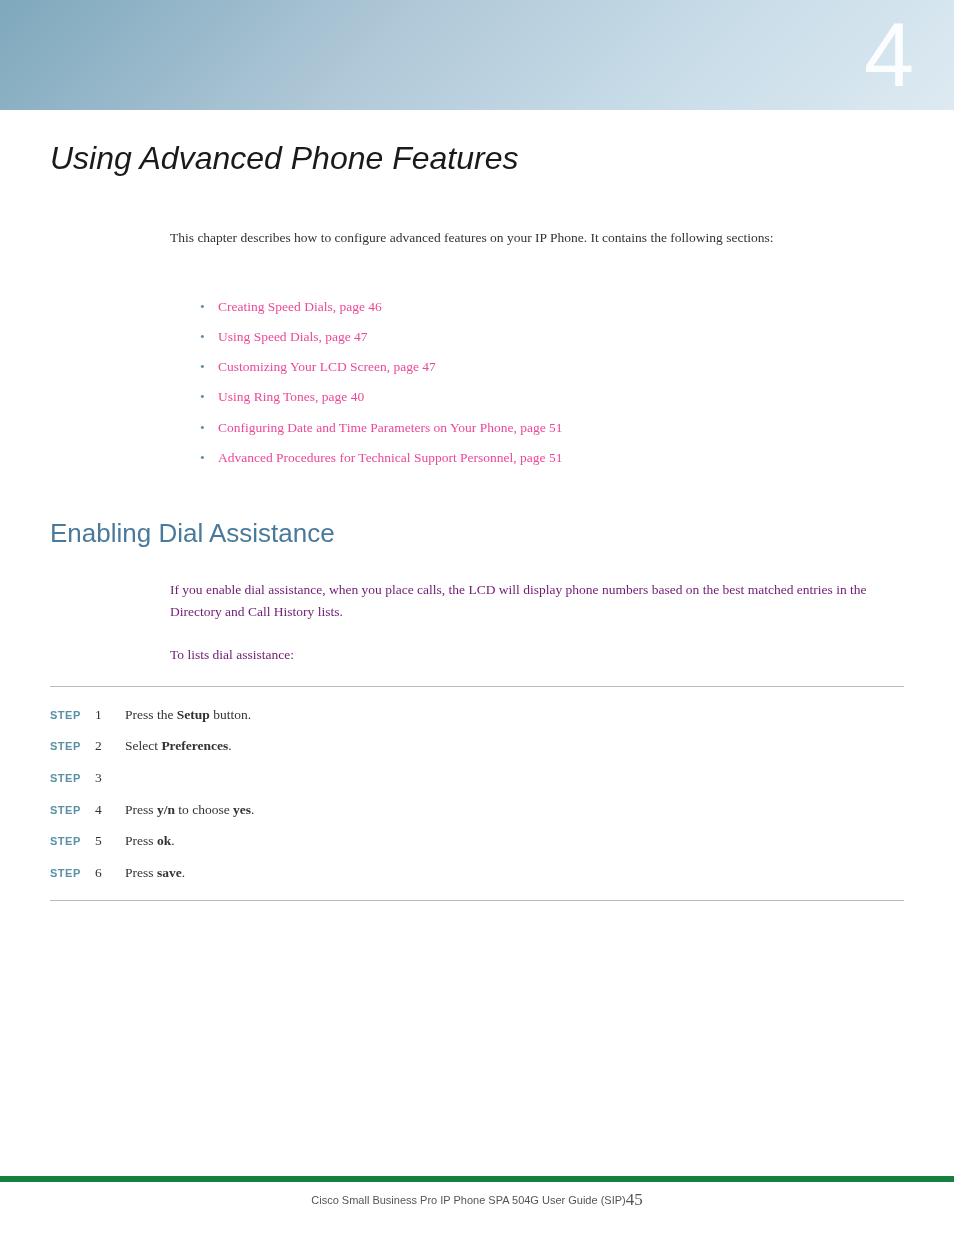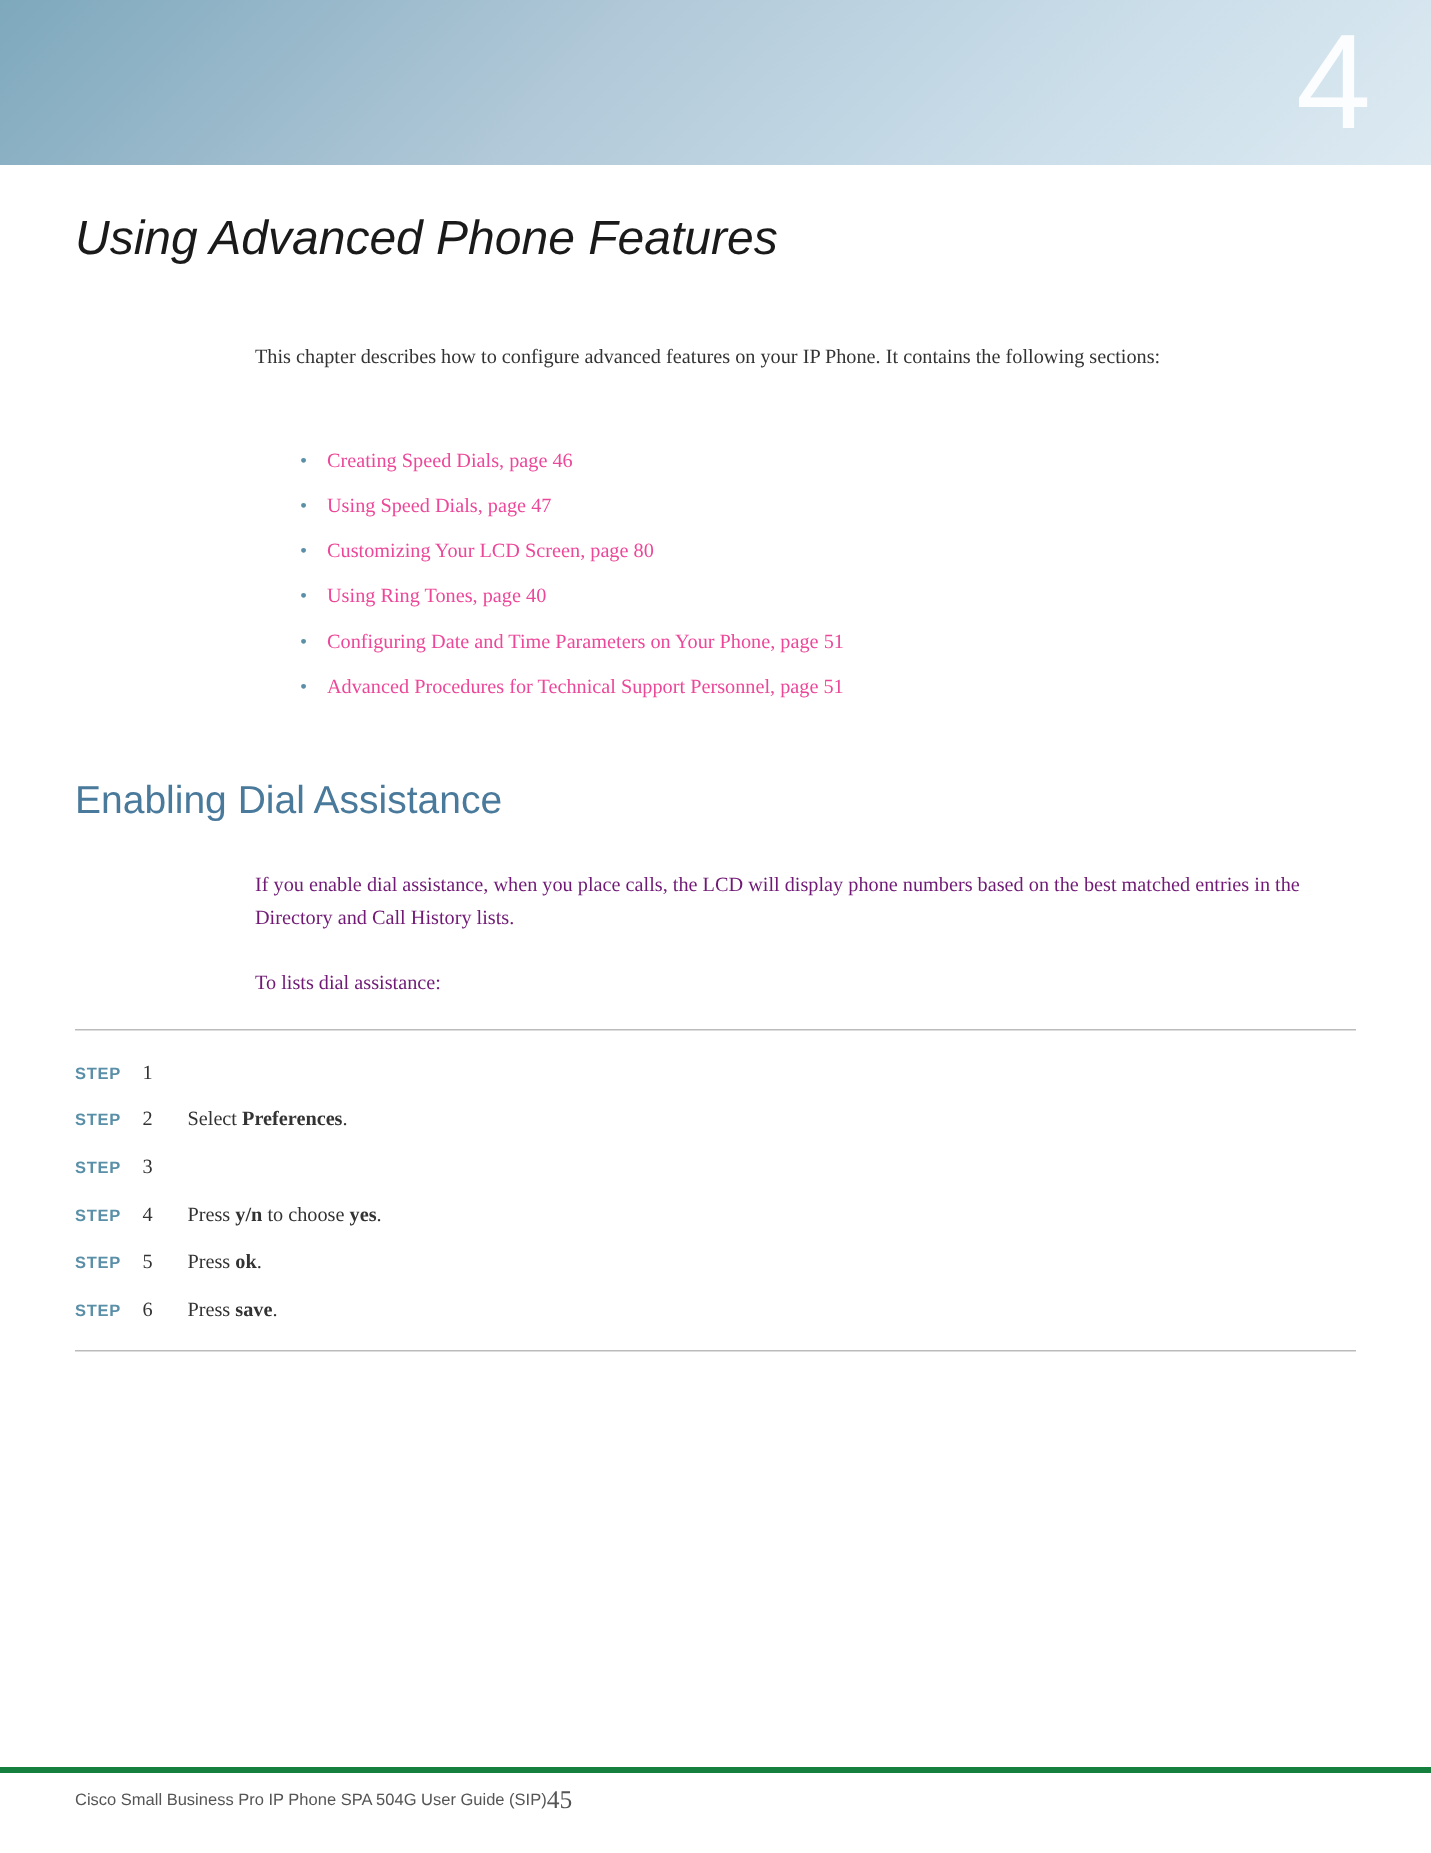--- a/index.html
+++ b/index.html
@@ -163,23 +163,23 @@
       font-weight: bold;
     }
 
     
     .page-footer {
       position: absolute;
       bottom: 25px;
       left: 0;
       right: 0;
       padding: 0 50px;
-      border-top: 4px solid #15803d;
+      border-top: 6px solid #15803d;
       display: flex;
-      justify-content: flex-start;
+      justify-content: center;
       align-items: center;
       padding-top: 8px;
     }
 
     .footer-text {
       font-size: 11px;
       color: #555;
       font-family: Arial, Helvetica, sans-serif;
     }
 
@@ -203,21 +203,21 @@
   <p class="intro-block">This chapter describes how to configure advanced features on your IP Phone. It contains the following sections:</p>
 
   <ul class="toc-list">
     <li>
       <a>Creating Speed Dials, page 46</a>
     </li>
     <li>
       <a>Using Speed Dials, page 47</a>
     </li>
     <li>
-      <a>Customizing Your LCD Screen, page 80</a>
+      <a>Customizing Your LCD Screen, page 47</a>
     </li>
     <li>
       <a>Using Ring Tones, page 40</a>
     </li>
     <li>
       <a>Configuring Date and Time Parameters on Your Phone, page 51</a>
     </li>
     <li>
       <a>Advanced Procedures for Technical Support Personnel, page 51</a>
     </li>
@@ -228,20 +228,21 @@
   <p class="body-text">If you enable dial assistance, when you place calls, the LCD will display phone numbers based on the best matched entries in the Directory and Call History lists.</p>
 
   <p class="body-text">To lists dial assistance:</p>
 
   <div class="steps-container">
     <hr class="steps-top-rule">
 
     <div class="step-row">
       <span class="step-label">STEP</span>
       <span class="step-number">1</span>
+      <span class="step-content">Press the <strong>Setup</strong> button.</span>
     </div>
 
     <div class="step-row">
       <span class="step-label">STEP</span>
       <span class="step-number">2</span>
       <span class="step-content">Select <strong>Preferences</strong>.</span>
     </div>
 
     <div class="step-row">
       <span class="step-label">STEP</span>

